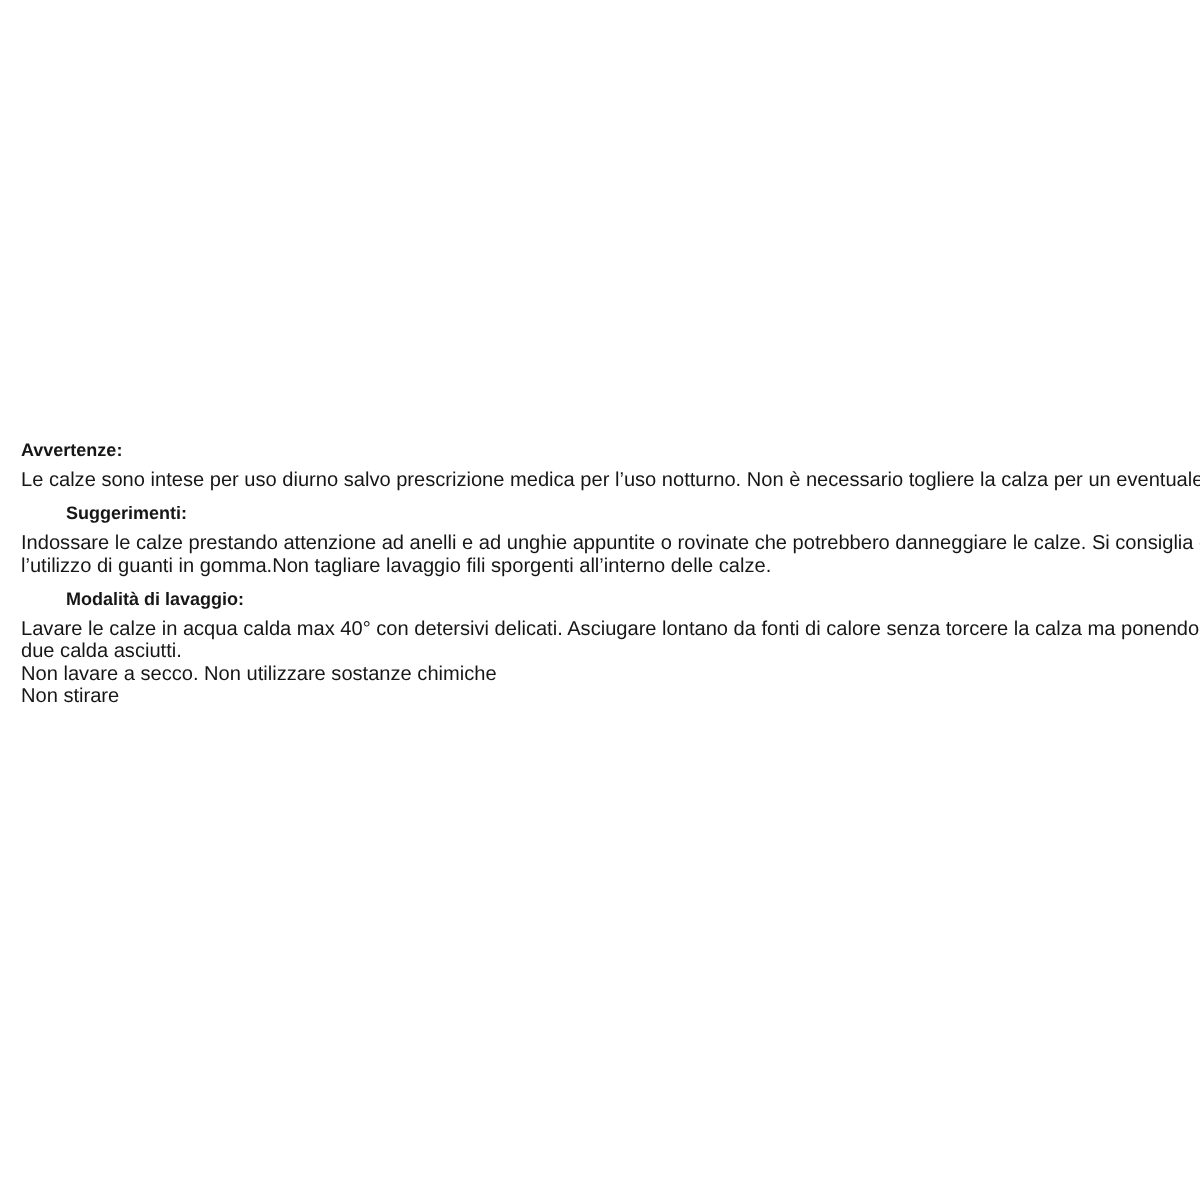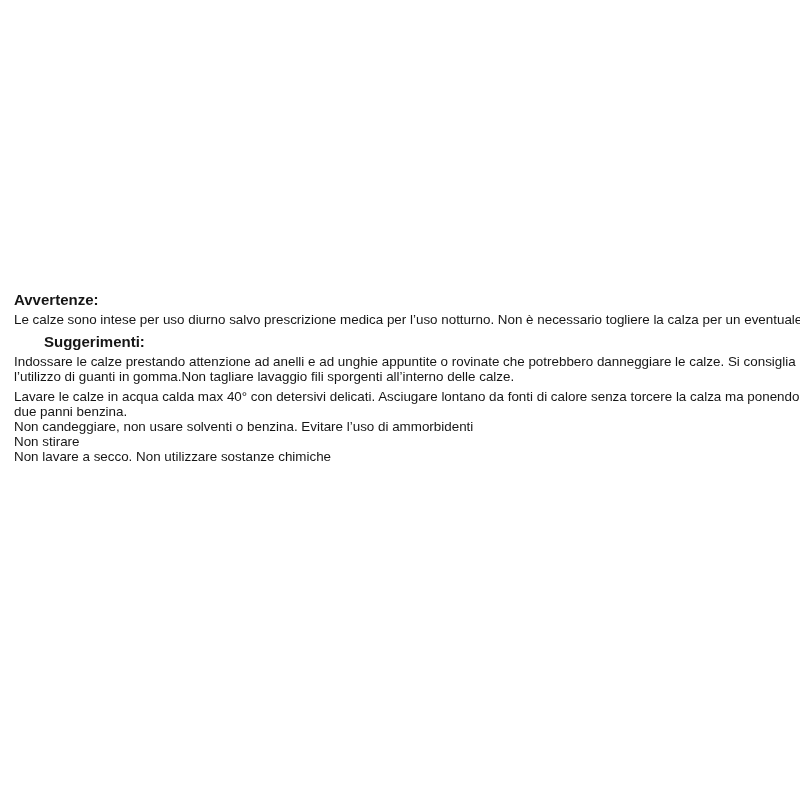--- a/index.html
+++ b/index.html
@@ -18,21 +18,21 @@
   .content {
     position: absolute;
     top: 293px;
     left: 14px;
     width: 772px;
     font-size: 13.4px;
     line-height: 14.8px;
   }
   .section-heading {
     margin: 0;
-    font-size: 15px;
+    font-size: 12px;
     line-height: 14.8px;
     font-weight: 700;
   }
   .section + .section .section-heading {
     margin-top: 7px;
     margin-left: 30px;
   }
   .paragraph {
     margin: 5.5px 0 0 0;
   }
@@ -54,22 +54,22 @@
 
   <div class="section">
     <h3 class="section-heading">Suggerimenti:</h3>
     <div class="paragraph">
       <div class="text-line">Indossare le calze prestando attenzione ad anelli e ad unghie appuntite o rovinate che potrebbero danneggiare le calze. Si consiglia quindi</div>
       <div class="text-line">l’utilizzo di guanti in gomma.Non tagliare lavaggio fili sporgenti all’interno delle calze.</div>
     </div>
   </div>
 
   <div class="section">
+    <h3 class="section-heading">Modalità di lavaggio:</h3>
     <div class="paragraph">
       <div class="text-line">Lavare le calze in acqua calda max 40° con detersivi delicati. Asciugare lontano da fonti di calore senza torcere la calza ma ponendola tra</div>
-      <div class="text-line">due panni benzina.</div>
-      <div class="text-line">Non candeggiare, non usare solventi o benzina. Evitare l’uso di ammorbidenti</div>
+      <div class="text-line">due calda asciutti.</div>
+      <div class="text-line">Non lavare a secco. Non utilizzare sostanze chimiche</div>
       <div class="text-line">Non stirare</div>
-      <div class="text-line">Non lavare a secco. Non utilizzare sostanze chimiche</div>
     </div>
   </div>
 
 </div>
 
 </body></html>

